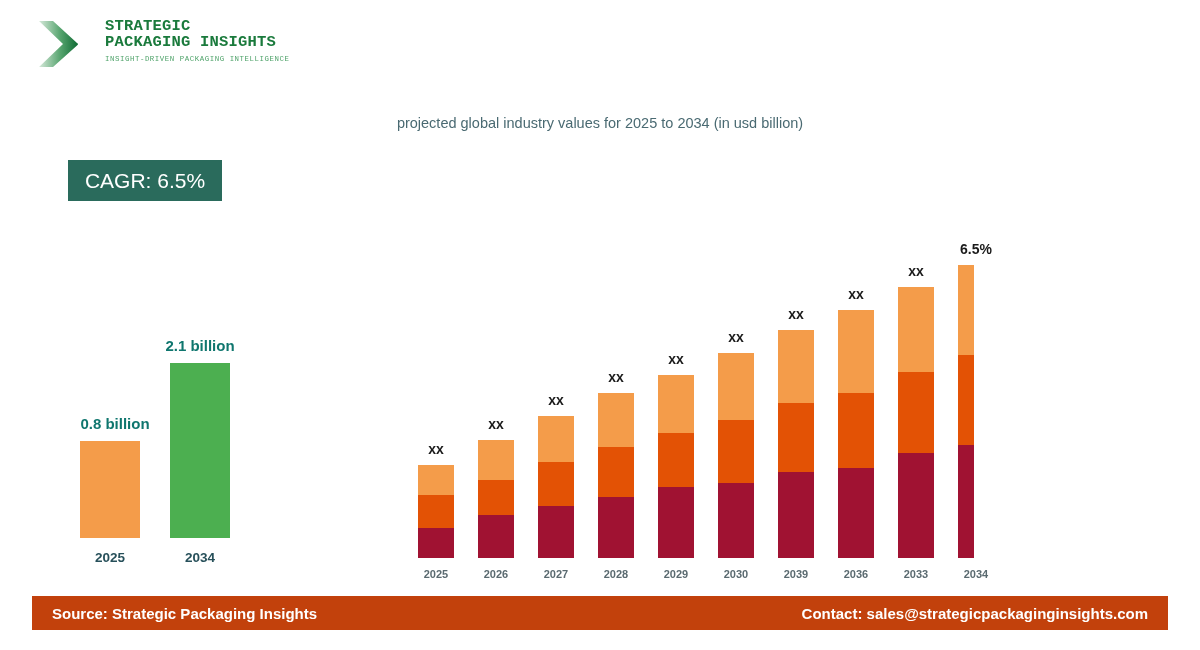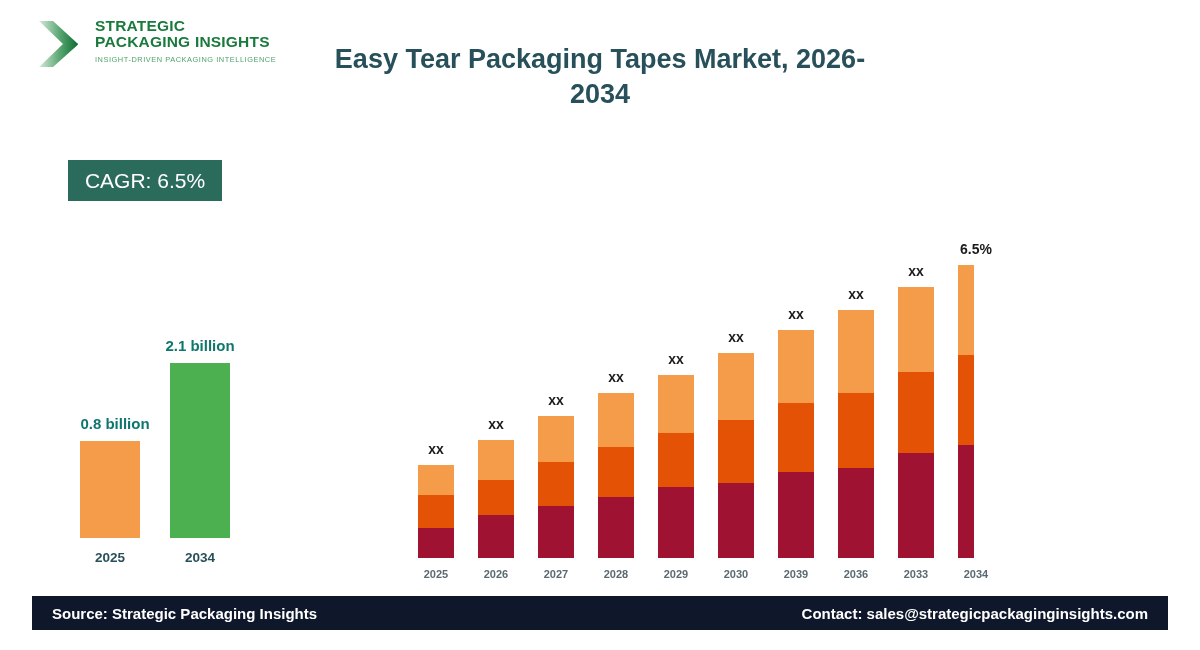--- a/index.html
+++ b/index.html
@@ -5,21 +5,21 @@
   html,body{margin:0;padding:0;}
   body{
     width:1200px;height:650px;overflow:hidden;background:#ffffff;
     font-family:"Liberation Sans",sans-serif;position:relative;
   }
   .stage{position:absolute;inset:0;}
 
   
   .logo{position:absolute;left:33px;top:14px;width:220px;height:62px;}
   .logo-chevron{position:absolute;left:0;top:2px;width:56px;height:56px;}
-  .logo-text{position:absolute;left:62px;top:4px;}
+  .logo-text{position:absolute;left:72px;top:4px;font-family:Liberation Mono, monospace;}
   .logo-l1,.logo-l2{
     font-weight:bold;font-size:15.5px;letter-spacing:.2px;
     color:#1A7A3C;line-height:16px;white-space:nowrap;
   }
   .logo-tag{
     margin-top:5px;font-size:7.4px;letter-spacing:.55px;
     color:#4FA36A;white-space:nowrap;
   }
 
   
@@ -99,21 +99,21 @@
         <path d="M6,5 L20,5 L44,27 Q46,28 44,29.5 L20,51 L6,51 L30,28 Z" fill="url(#chevGrad)"></path>
       </svg>
     </span>
     <div class="logo-text">
       <div class="logo-l1">STRATEGIC</div>
       <div class="logo-l2">PACKAGING INSIGHTS</div>
       <div class="logo-tag">INSIGHT-DRIVEN PACKAGING INTELLIGENCE</div>
     </div>
   </div>
 
-  <div class="title" style="color: rgb(39, 80, 90);">Easy Tear Packaging Tapes Market, 2026-2034</div>
+  <div class="subtitle">projected global industry values for 2025 to 2034 (in usd billion)</div>
 
   <div class="cagr" style="background: rgb(42, 107, 92); text-align: center;">
     <span>CAGR: 6.5%</span>
   </div>
 
   <div class="mini">
     <div class="mini-val v2025">0.8 billion</div>
     <div class="mini-val v2034">2.1 billion</div>
     <div class="mini-bar b2025" style="background: rgb(244, 156, 74);"></div>
     <div class="mini-bar b2034" style="background: rgb(76, 175, 80);"></div>
@@ -187,18 +187,18 @@
       </div>
       <div class="col" style="left: 540px; width: 16px;">
         <div class="seg top" style="height: 90px; background: rgb(244, 156, 74);"></div>
         <div class="seg mid" style="height: 90px; background: rgb(227, 82, 5);"></div>
         <div class="seg low" style="height: 113px; background: rgb(160, 18, 50);"></div>
         <div class="col-label" style="bottom: 301px;">6.5%</div>
         <div class="col-cat">2034</div>
       </div>
     </div>
 
-  <div class="footer" style="background: #0f172a;">
+  <div class="footer" style="background: #c2410c;">
     <span class="footer-src">Source: Strategic Packaging Insights</span>
     <span class="footer-contact">Contact: sales@strategicpackaginginsights.com</span>
   </div>
 
 </div>
 
 </body></html>

